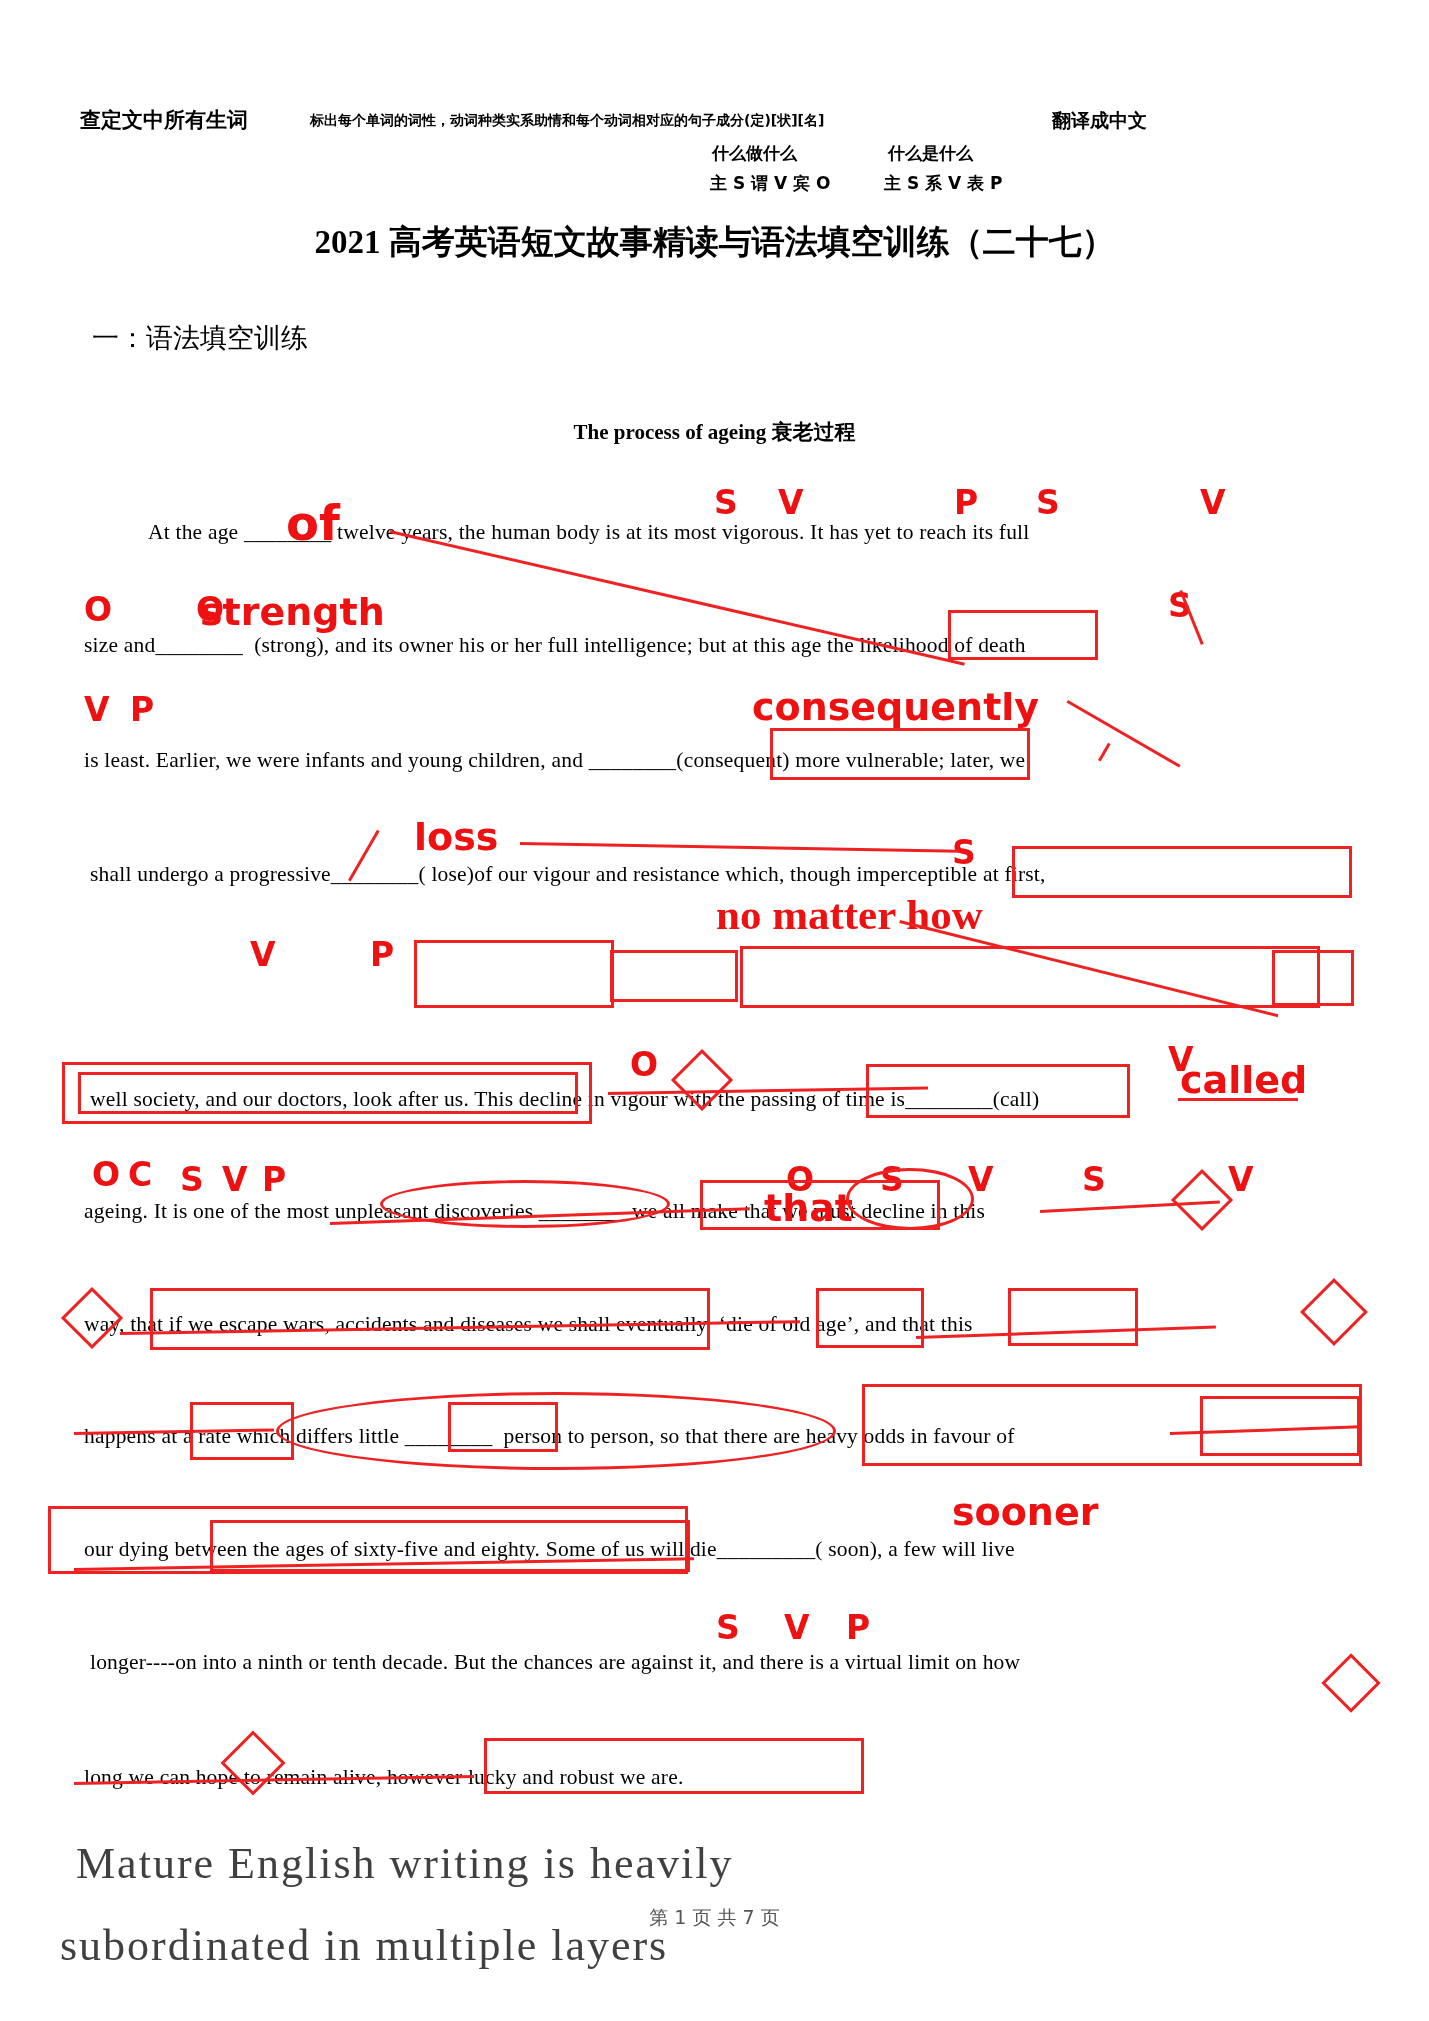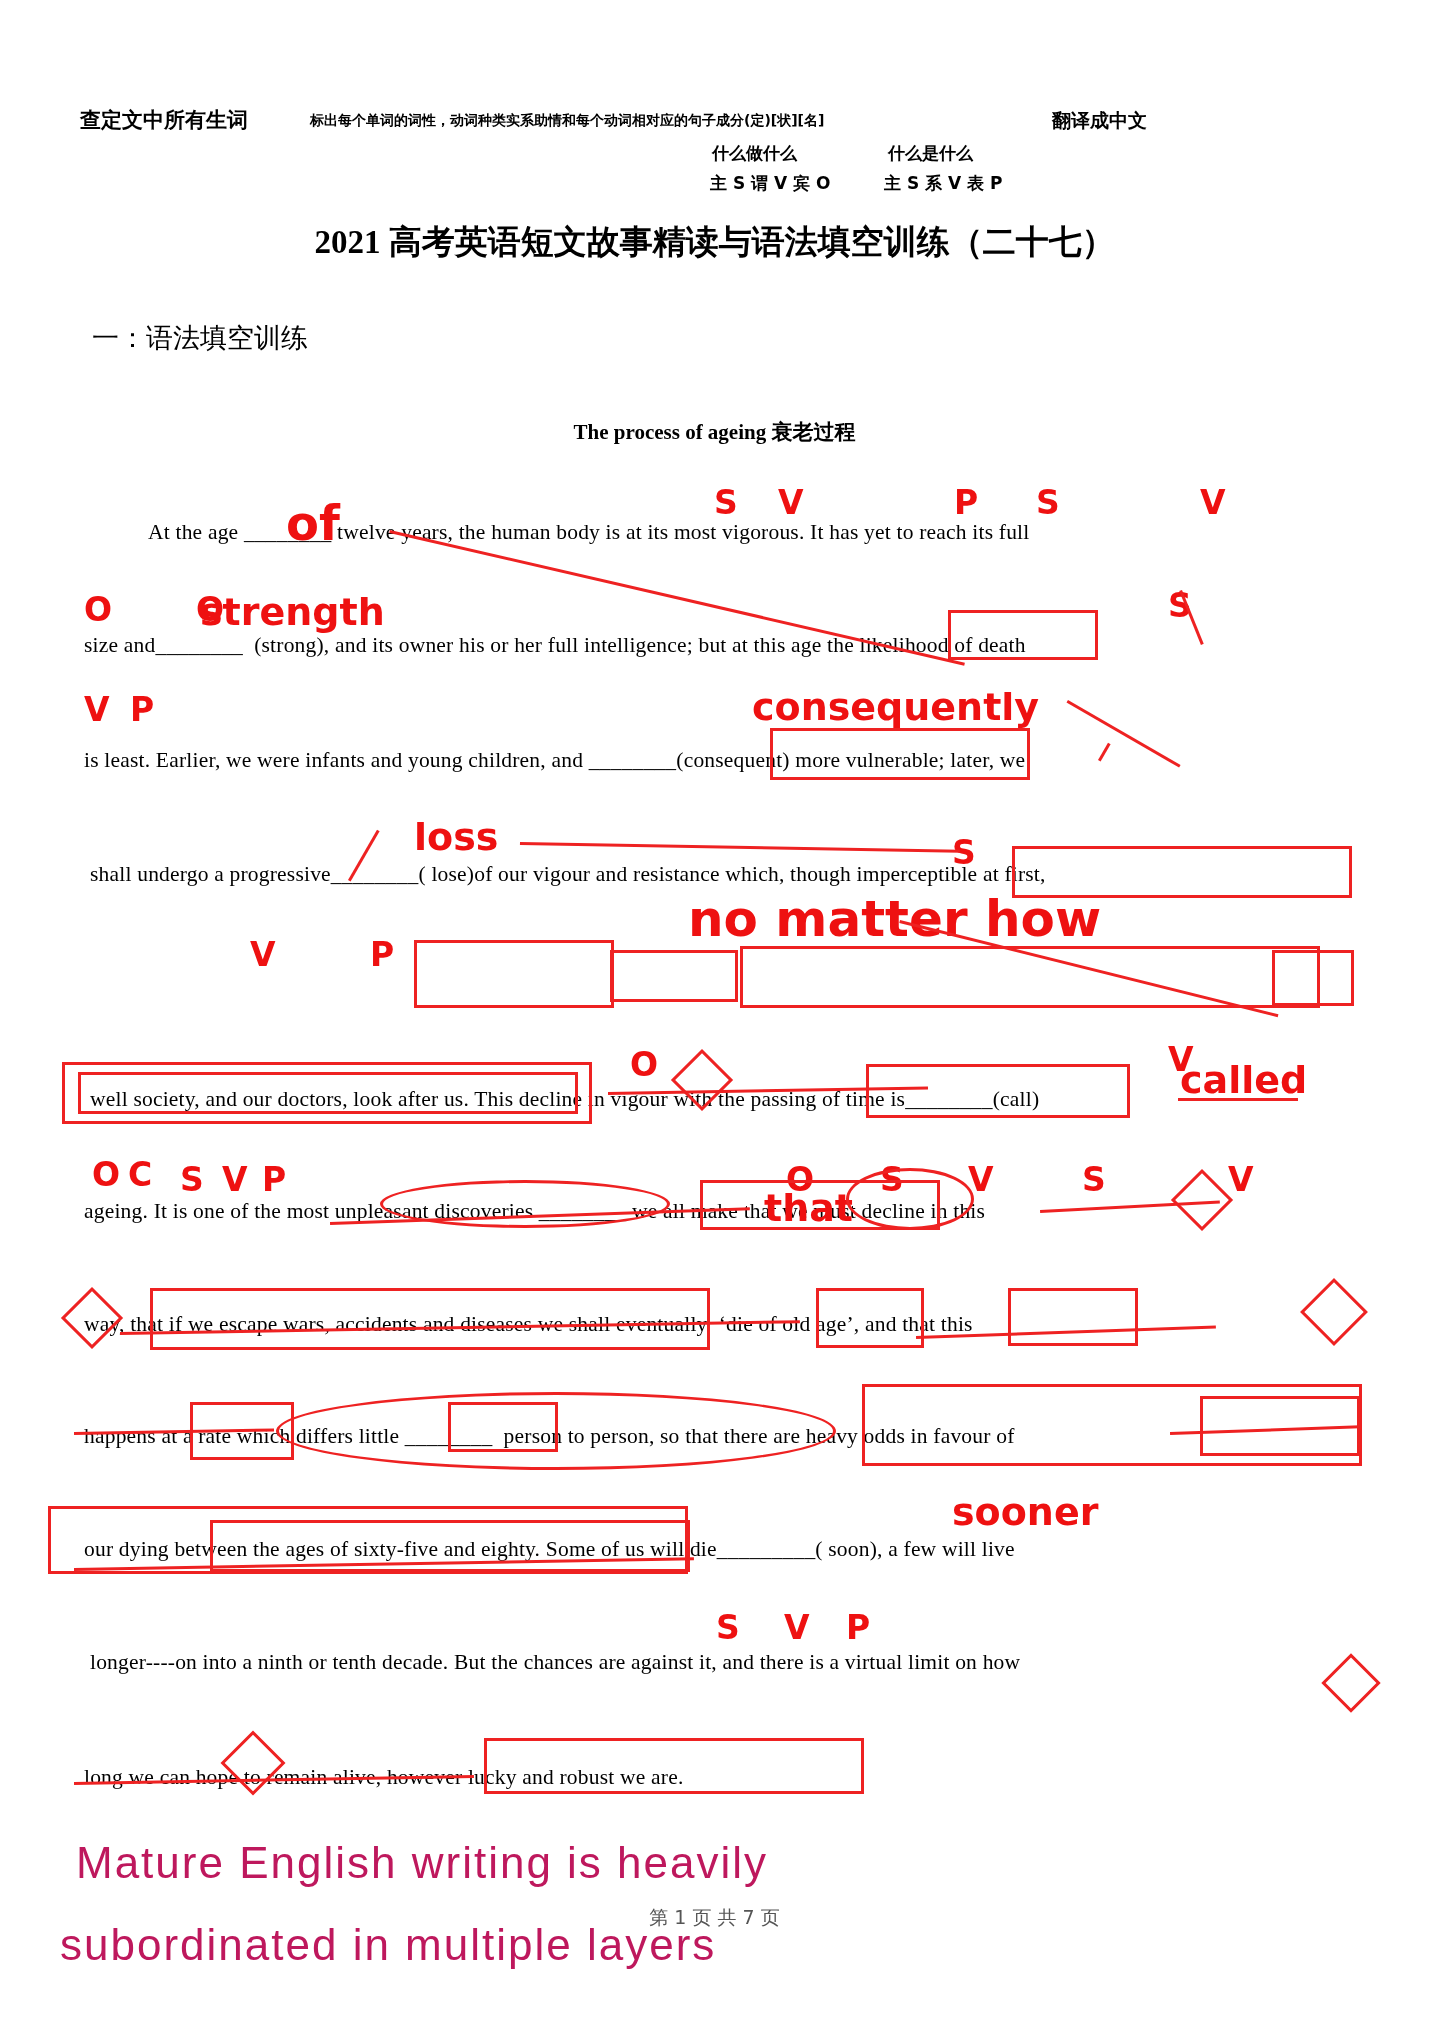--- a/index.html
+++ b/index.html
@@ -38,22 +38,22 @@
   .mark{position:absolute;border:3.2px solid #ee2222;box-sizing:border-box;}
   .rect{}
   .oval{border-radius:50%;}
   .diam{transform:rotate(45deg);}
   .line{position:absolute;background:#ee2222;height:3px;transform-origin:0 0;}
   .lbl{position:absolute;color:#ee1111;font-family:"DejaVu Sans", sans-serif;font-weight:700;}
   .rline{position:absolute;border-bottom:3px solid #ee2222;}
 
   
   .hand{
-    position:absolute;font-family:Liberation Sans, sans-serif;
-    font-size:44px;color:#be185d;letter-spacing:2px;text-align:center;
+    position:absolute;font-family:Liberation Serif, serif;
+    font-size:44px;color:#404040;letter-spacing:2px;text-align:center;
   }
   #footer-page{
     position:absolute;left:0;top:1905px;width:1429px;text-align:center;
     font-size:19px;color:#555;font-family:"DejaVu Sans", sans-serif;
   }
 </style>
 </head>
 <body>
 
 <div class="page">
@@ -79,21 +79,21 @@
   <div class="ln" style="left:84px;top:1312px;">way, that if we escape wars, accidents and diseases we shall eventually  ‘die of old age’, and that this</div>
   <div class="ln" style="left:84px;top:1424px;">happens at a rate which differs little ________  person to person, so that there are heavy odds in favour of</div>
   <div class="ln" style="left:84px;top:1537px;">our dying between the ages of sixty-five and eighty. Some of us will die_________( soon), a few will live</div>
   <div class="ln" style="left:90px;top:1650px;">longer----on into a ninth or tenth decade. But the chances are against it, and there is a virtual limit on how</div>
   <div class="ln" style="left:84px;top:1765px;">long we can hope to remain alive, however lucky and robust we are.</div>
 
   <div class="lbl" style="left:286px;top:495px;font-size:48px;">of</div>
   <div class="lbl" style="left:200px;top:590px;font-size:38px;">strength</div>
   <div class="lbl" style="left:752px;top:685px;font-size:38px;">consequently</div>
   <div class="lbl" style="left:414px;top:815px;font-size:38px;">loss</div>
-  <div class="lbl" style="left:688px;top:890px;font-size:50px;">no matter how</div>
+  <div class="lbl" style="left:716px;top:890px;font-size:43px;font-family:Liberation Serif, serif;">no matter how</div>
   <div class="lbl" style="left:1180px;top:1058px;font-size:38px;">called</div>
   <div class="lbl" style="left:764px;top:1186px;font-size:38px;">that</div>
   <div class="lbl" style="left:952px;top:1490px;font-size:38px;">sooner</div>
 
   <div class="lbl" style="left:714px;top:483px;font-size:33px;">S</div>
   <div class="lbl" style="left:778px;top:483px;font-size:33px;">V</div>
   <div class="lbl" style="left:954px;top:483px;font-size:33px;">P</div>
   <div class="lbl" style="left:1036px;top:483px;font-size:33px;">S</div>
   <div class="lbl" style="left:1200px;top:483px;font-size:33px;">V</div>
 

